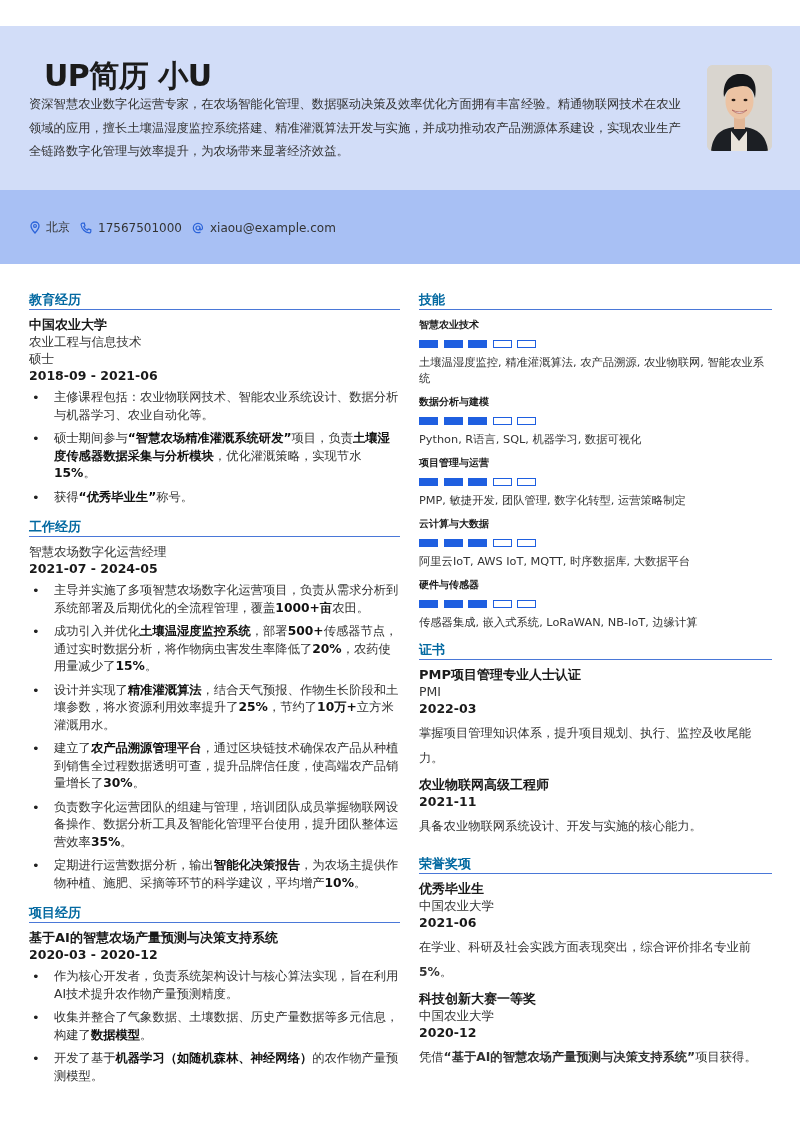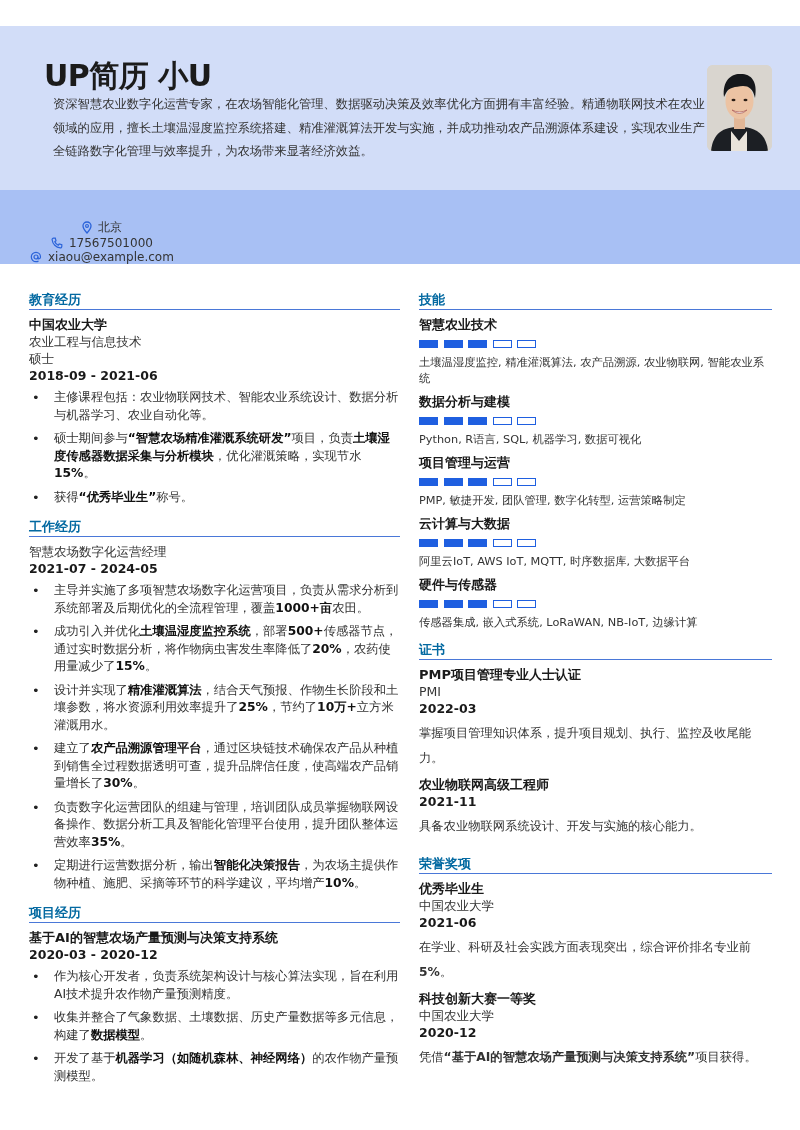--- a/index.html
+++ b/index.html
@@ -1,38 +1,38 @@
 <!DOCTYPE html>
 <html><head>
 <meta charset="utf-8">
 <style>
   * { box-sizing: border-box; margin: 0; padding: 0; }
   html, body { width: 800px; height: 1130px; overflow: hidden; background: #ffffff; }
   body { font-family: "DejaVu Sans", "Liberation Sans", sans-serif; color: #222; position: relative; }
   .topwhite { height: 26px; background: #ffffff; }
   .header { position: absolute; left: 0; top: 26px; width: 800px; height: 164px; background: #d2ddf8; }
   .name { position: absolute; left: 44px; top: 30px; font-size: 30px; font-weight: bold; color: #1b1b1b; letter-spacing: -0.5px; }
-  .summary { position: absolute; left: 29px; top: 67px; width: 652px; font-size: 12.3px; line-height: 23.5px; color: #333; margin-left: 24px; }
+  .summary { position: absolute; left: 29px; top: 67px; width: 652px; font-size: 12.3px; line-height: 23.5px; color: #333; }
   .photo { position: absolute; left: 707px; top: 39px; width: 65px; height: 86px; border-radius: 6px; overflow: hidden; background: #dad6d0; }
   .contact { position: absolute; left: 0; top: 190px; width: 800px; height: 74px; background: #a8c0f4; }
-  .contact-row { position: absolute; left: 30px; top: 29px; display: flex; align-items: center; font-size: 12px; color: #333; flex-direction: column; }
+  .contact-row { position: absolute; left: 30px; top: 29px; display: flex; align-items: center; font-size: 12px; color: #333; }
   .contact-item { display: flex; align-items: center; margin-right: 10px; }
   .contact-item svg { margin-right: 6px; }
   .col-left { position: absolute; left: 29px; top: 291px; width: 371px; }
   .col-right { position: absolute; left: 419px; top: 291px; width: 353px; }
   .sec-title { font-size: 13px; font-weight: bold; color: #0369a1; padding-bottom: 1px; border-bottom: 1.5px solid #4a78d8; margin-bottom: 6px; height: 19px; }
   .entry-title { font-size: 13px; font-weight: bold; color: #1a1a1a; line-height: 17px; }
   .entry-sub { font-size: 12.5px; color: #333; line-height: 17px; }
   .entry-date { font-size: 12.5px; color: #1a1a1a; font-weight: 600; line-height: 18px; }
   ul.bullets { list-style: none; margin-top: 4px; }
   ul.bullets li { position: relative; padding-left: 25px; font-size: 12.3px; line-height: 17.5px; color: #333; margin-bottom: 6px; }
   ul.bullets li::before { content: "•"; position: absolute; left: 3px; top: 0; color: #222; font-size: 13px; }
   ul.bullets li b { color: #111; }
   .section { margin-bottom: 12px; }
-  .skill-name { font-size: 13px; font-weight: bold; color: #1a1a1a; line-height: 17px; margin-top: 2px; }
+  .skill-name { font-size: 10px; font-weight: bold; color: #1a1a1a; line-height: 17px; margin-top: 2px; }
   .skill-bar { display: flex; margin: 7px 0 7px 0; }
   .blk { width: 19px; height: 8px; margin-right: 5.5px; border: 1.6px solid #1f5fe0; }
   .blk.on { background: #1f5fe0; }
   .skill-tags { font-size: 11.3px; color: #333; line-height: 16px; margin-bottom: 6px; }
   .cert-desc { font-size: 12.3px; color: #333; line-height: 25px; margin-top: 3px; margin-bottom: 5px; }
 </style>
 </head>
 <body>
 
 <div class="topwhite"></div>

